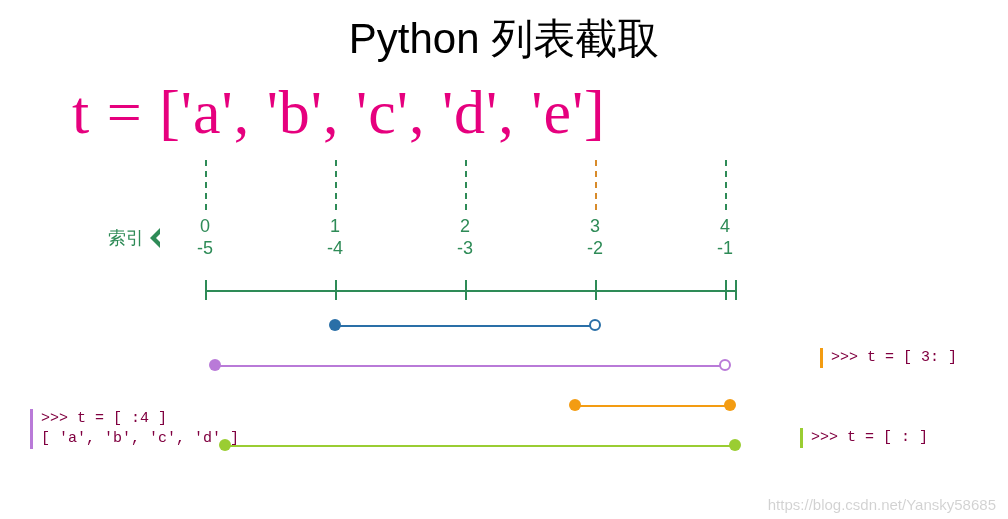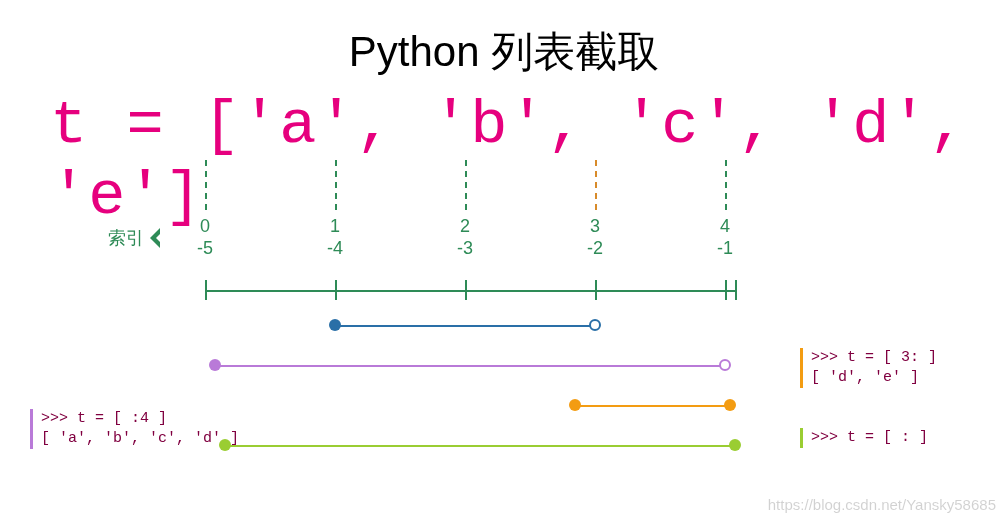--- a/index.html
+++ b/index.html
@@ -10,27 +10,27 @@
   width: 1008px;
   height: 519px;
   position: relative;
   overflow: hidden;
 }
 .title {
   text-align: center;
   font-size: 42px;
   font-weight: 400;
   color: #000;
-  margin-top: 24px;
+  margin-top: 11px;
 }
 .expr {
-  font-family: Liberation Mono, monospace;
+  font-family: Liberation Serif, serif;
   font-size: 62px;
   color: #e6007e;
-  margin-left: 50px;
+  margin-left: 72px;
   margin-top: 10px;
   letter-spacing: 1px;
 }
 .diagram {
   position: absolute;
   top: 160px;
   left: 0;
   width: 976px;
   height: 360px;
 }
@@ -200,23 +200,22 @@
   <div class="dot filled lime" style="left:225px; top:285px"></div>
   <div class="dot filled lime" style="left:735px; top:285px"></div>
 
   <div class="example" style="left:30px; top:158px; border-color:#2a6fa7">
   </div>
   <div class="example" style="left:30px; top:249px; border-color:#b97ad8">
     <div>&gt;&gt;&gt; t = [ :4 ]</div>
     <div>[ 'a', 'b', 'c', 'd' ]</div>
   </div>
 
-  <div class="example" style="left:800px; top:188px; border-color:#f39c12">
+  <div class="example" style="left:820px; top:188px; border-color:#f39c12">
     <div>&gt;&gt;&gt; t = [ 3: ]</div>
-    <div>[ 'd', 'e' ]</div>
   </div>
   <div class="example" style="left:800px; top:268px; border-color:#9acd32">
     <div>&gt;&gt;&gt; t = [ : ]</div>
   </div>
 
 </div>
 
 <div class="watermark">https://blog.csdn.net/Yansky58685</div>
 
 </body></html>

